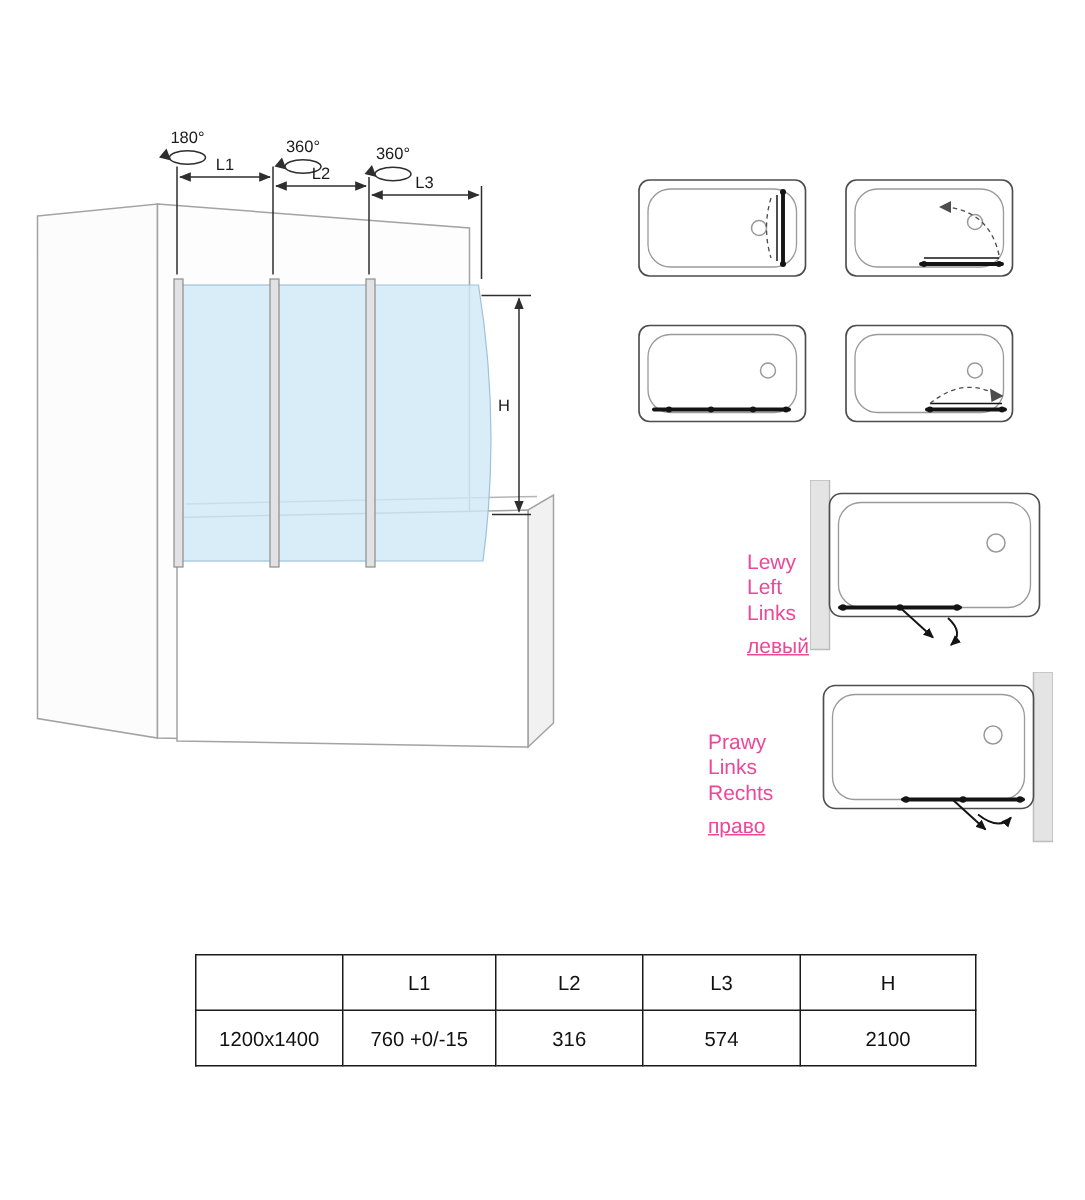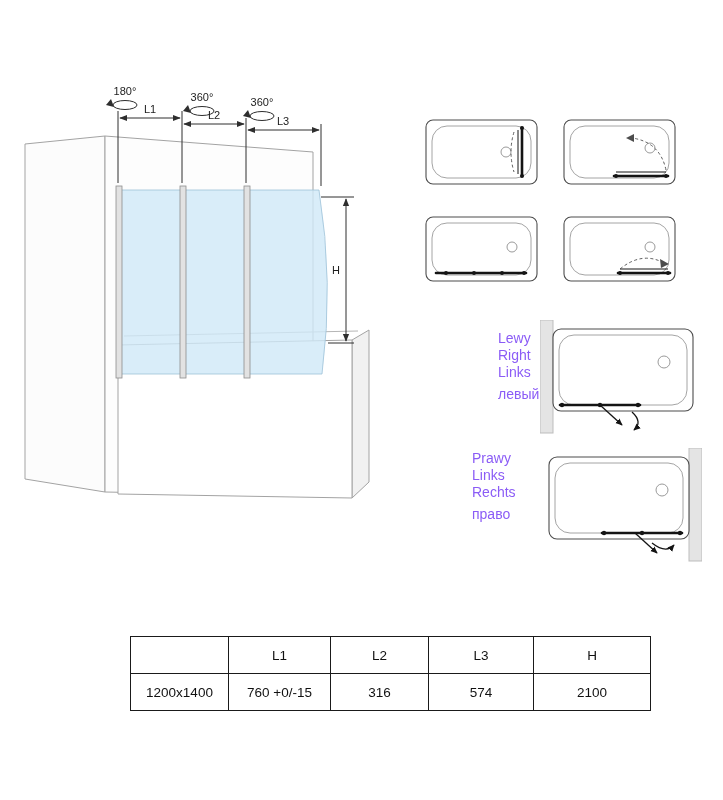--- a/index.html
+++ b/index.html
@@ -7,22 +7,22 @@
   svg{position:absolute;}
   svg text{font-family:"Liberation Sans",sans-serif;fill:#1c1c1c;font-size:11px;}
   .tub-o{fill:#ffffff;stroke:#4d4d4d;stroke-width:1.1;}
   .tub-i{fill:none;stroke:#9a9a9a;stroke-width:0.9;}
   .drain{fill:none;stroke:#9a9a9a;stroke-width:1;}
   .scr{stroke:#141414;stroke-width:2.6;stroke-linecap:round;fill:none;}
   .scr2{stroke:#141414;stroke-width:1;fill:none;}
   .hg{fill:#141414;stroke:none;}
   .dash{fill:none;stroke:#4d4d4d;stroke-width:0.9;stroke-dasharray:3 2.5;}
   .swing{stroke:#141414;stroke-width:1.3;fill:none;}
-  .orient-text{position:absolute;width:50px;font-size:14px;line-height:17px;color:#8b5cf6;}
-  .orient-text .cyr{margin-top:5px;}
+  .orient-text{position:absolute;width:50px;font-size:14px;line-height:17px;color:#ec4899;margin-top:36px;}
+  .orient-text .cyr{margin-top:5px;text-decoration:underline;}
   .spec-table{position:absolute;left:130px;top:636px;border-collapse:collapse;table-layout:fixed;}
   .spec-table td{border:1px solid #1a1a1a;height:36px;text-align:center;vertical-align:middle;
                  font-size:13.5px;color:#111;padding:0;}
 </style>
 </head>
 <body>
 
 <div class="page">
 
   <svg style="left:10px;top:78px" width="390" height="440" viewBox="0 0 390 440">
@@ -130,21 +130,21 @@
     <line class="scr" x1="56" y1="60" x2="108" y2="60"></line>
     <line class="scr2" x1="58" y1="56" x2="106" y2="56"></line>
     <circle class="hg" cx="58" cy="60" r="2"></circle>
     <circle class="hg" cx="106" cy="60" r="2"></circle>
     <path class="dash" d="M 58,56 Q 80,38 102,50"></path>
     <polygon fill="#4d4d4d" points="98,46 107,51 99,55"></polygon>
   </svg>
 
   <div class="orient-text" style="left:498px;top:330px">
     <div>Lewy</div>
-    <div>Right</div>
+    <div>Left</div>
     <div>Links</div>
     <div class="cyr">левый</div>
   </div>
 
   <svg style="left:540px;top:320px" width="162" height="118" viewBox="0 0 162 118">
     <defs>
       <marker id="aL" viewBox="0 0 10 10" refX="8" refY="5" markerWidth="6" markerHeight="6" orient="auto">
         <path d="M0,1 L9,5 L0,9 Z" fill="#141414"></path>
       </marker>
     </defs>

